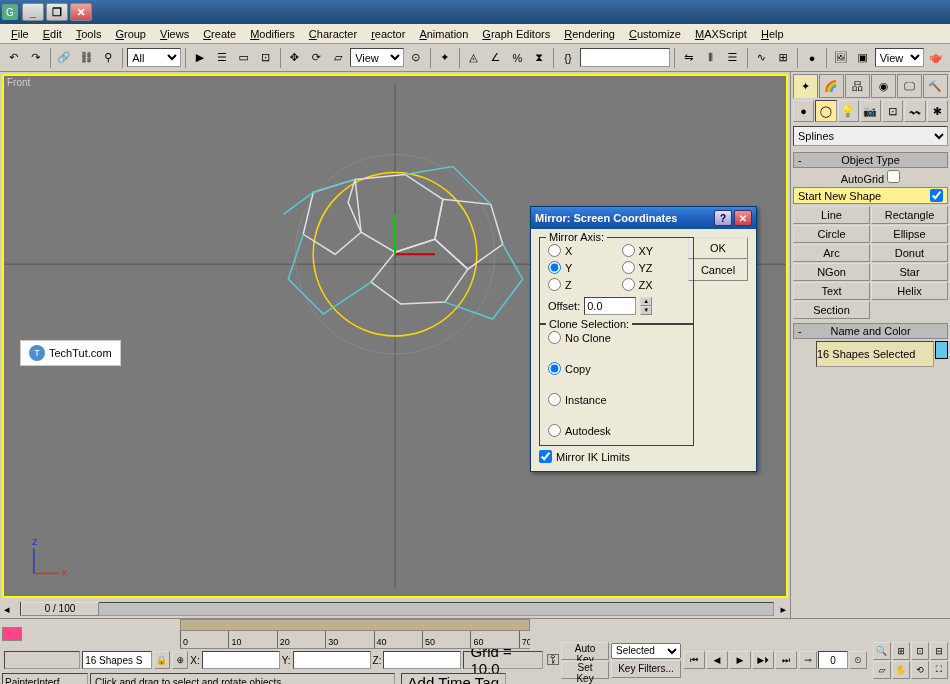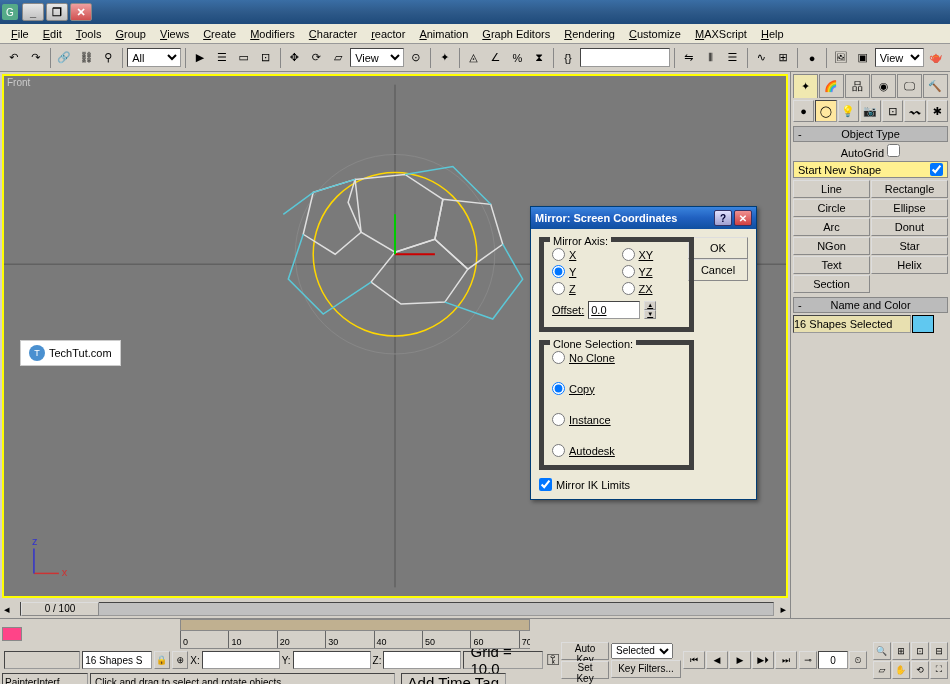--- a/index.html
+++ b/index.html
@@ -45,31 +45,31 @@
 .cmdsubtabs { display: flex; gap: 1px; margin-bottom: 4px; }
 .cmdsubtab { width: 24px; height: 22px; border: 1px outset #ddd; display:flex; align-items:center; justify-content:center; cursor:pointer; background:#d4d0c8;}
 .cmdsubtab.active { background:#ffe8a0; border:1px inset #999;}
 .cmdpanel select { width: 100%; height: 20px; border: 1px inset #999; margin-bottom: 4px; }
 .rollout-hdr { background: #bbb; border: 1px solid #888; text-align: center; padding: 1px; margin: 2px 0; cursor: pointer; position:relative;}
 .rollout-hdr::before { content:"-"; position:absolute; left:4px; }
 .autogrid-row { display:flex; align-items:center; justify-content:center; margin:2px 0; }
 .startshape-row { display:flex; align-items:center; justify-content:space-between; padding: 1px 4px; background:#fff090; border:1px solid #888; margin-bottom:2px;}
 .btngrid { display: grid; grid-template-columns: 1fr 1fr; gap: 1px; margin-bottom: 4px; }
 .btngrid button { height: 18px; border: 1px outset #ddd; background: #d4d0c8; cursor: pointer; font-size:11px;}
-.namecolor input { width: 118px; height: 18px; border: 1px inset #999; background:#e8e0b0; }
+.namecolor input { width: 118px; height: 26px; border: 1px inset #999; background:#e8e0b0;margin-left:23px; }
 .namecolor .swatch { width: 22px; height: 18px; background: #60c8f0; border: 1px solid #000; display:inline-block; vertical-align:top;}
 
 
 .dialog { position: absolute; left: 530px; top: 206px; width: 227px; background: #ece9d8; border: 1px solid #003c74; box-shadow: 2px 2px 4px rgba(0,0,0,0.4); }
 .dialog-title { height: 22px; background: linear-gradient(to bottom,#3a84dd,#2060c0,#1050a0); color: white; display: flex; align-items: center; padding: 0 4px; font-weight: bold; }
 .dialog-title .dtitle { flex: 1; font-size:11px;}
 .dialog-title .dbtn { width: 18px; height: 16px; margin-left: 2px; background: linear-gradient(to bottom,#e0e0ff,#a0a0d0); border:1px solid #336; border-radius:2px; display:flex; align-items:center; justify-content:center; font-size:10px; cursor:pointer; color:#003;}
 .dialog-title .dbtn.close { background: linear-gradient(to bottom,#f09090,#d04040); color:white;}
 .dialog-body { padding: 8px; position:relative; }
-.dlg-group { border: 5px solid #404040; margin-bottom: 8px; padding: 6px 8px 8px; position:relative;text-decoration:underline;}
+.dlg-group { border: 1px solid #404040; padding: 6px 8px 8px; position:relative;}
 .dlg-group-label { position: absolute; top: -7px; left: 6px; background: #ece9d8; padding: 0 3px; font-size:11px;}
 .radio-grid { display: grid; grid-template-columns: 1fr 1fr; gap: 4px 10px; margin-bottom: 6px; }
 .radio-grid label, .radio-col label { display: flex; align-items: center; gap: 4px; font-size:11px;}
 .radio-col { display:flex; flex-direction:column; gap:18px; }
 .offset-row { display: flex; align-items: center; gap: 4px; }
 .offset-row input { width: 52px; height: 18px; border: 1px inset #999; text-align:left; padding:0 2px;}
 .spinner { display:flex; flex-direction:column; }
 .spinner .sp { width:12px; height:9px; border:1px outset #ddd; background:#d4d0c8; font-size:6px; line-height:6px; text-align:center; cursor:pointer;}
 .dlg-btns { position: absolute; right: 8px; top: 8px; display: flex; flex-direction: column; gap: 0; }
 .dlg-btns button { width: 60px; height: 22px; border: 1px outset #ddd; background: #ece9d8; cursor: pointer; }
@@ -227,20 +227,21 @@
     </div>
     <div class="cmdsubtabs">
       <div class="cmdsubtab">●</div>
       <div class="cmdsubtab active">◯</div>
       <div class="cmdsubtab">💡</div>
       <div class="cmdsubtab">📷</div>
       <div class="cmdsubtab">⊡</div>
       <div class="cmdsubtab">〰</div>
       <div class="cmdsubtab">✱</div>
     </div>
+    <select><option>Splines</option></select>
     <div class="rollout-hdr">Object Type</div>
     <div class="autogrid-row">
       <label><span>AutoGrid</span> <input type="checkbox" style=""></label>
     </div>
     <div class="startshape-row">
       <span>Start New Shape</span>
       <input type="checkbox" checked="" style="">
     </div>
     <div class="btngrid" id="shapebtns">
         <button>Line</button>
@@ -373,21 +374,21 @@
     <label>Z:</label>
       <input class="coord" value="" style="">
     <div class="grid-box">Grid = 10.0</div>
     <div style="flex:1;"></div>
     <div style="font-size:16px;">⚿</div>
     <div style="display:flex;flex-direction:column;gap:1px;">
       <button class="sbtn">Auto Key</button>
       <button class="sbtn">Set Key</button>
     </div>
     <div style="display:flex;flex-direction:column;gap:1px;">
-      <select style="width:62px;height:16px;font-size:10px;"><option>Selected</option></select>
+      <select style="width:70px;height:16px;font-size:10px;"><option>Selected</option></select>
       <button class="sbtn" style="width:70px;">Key Filters...</button>
     </div>
     <div class="playback">
       <div class="pbtn">⏮</div>
       <div class="pbtn">◀</div>
       <div class="pbtn">▶</div>
       <div class="pbtn">▶⏵</div>
       <div class="pbtn">⏭</div>
     </div>
     <div style="display:flex;flex-direction:column;gap:1px;">

